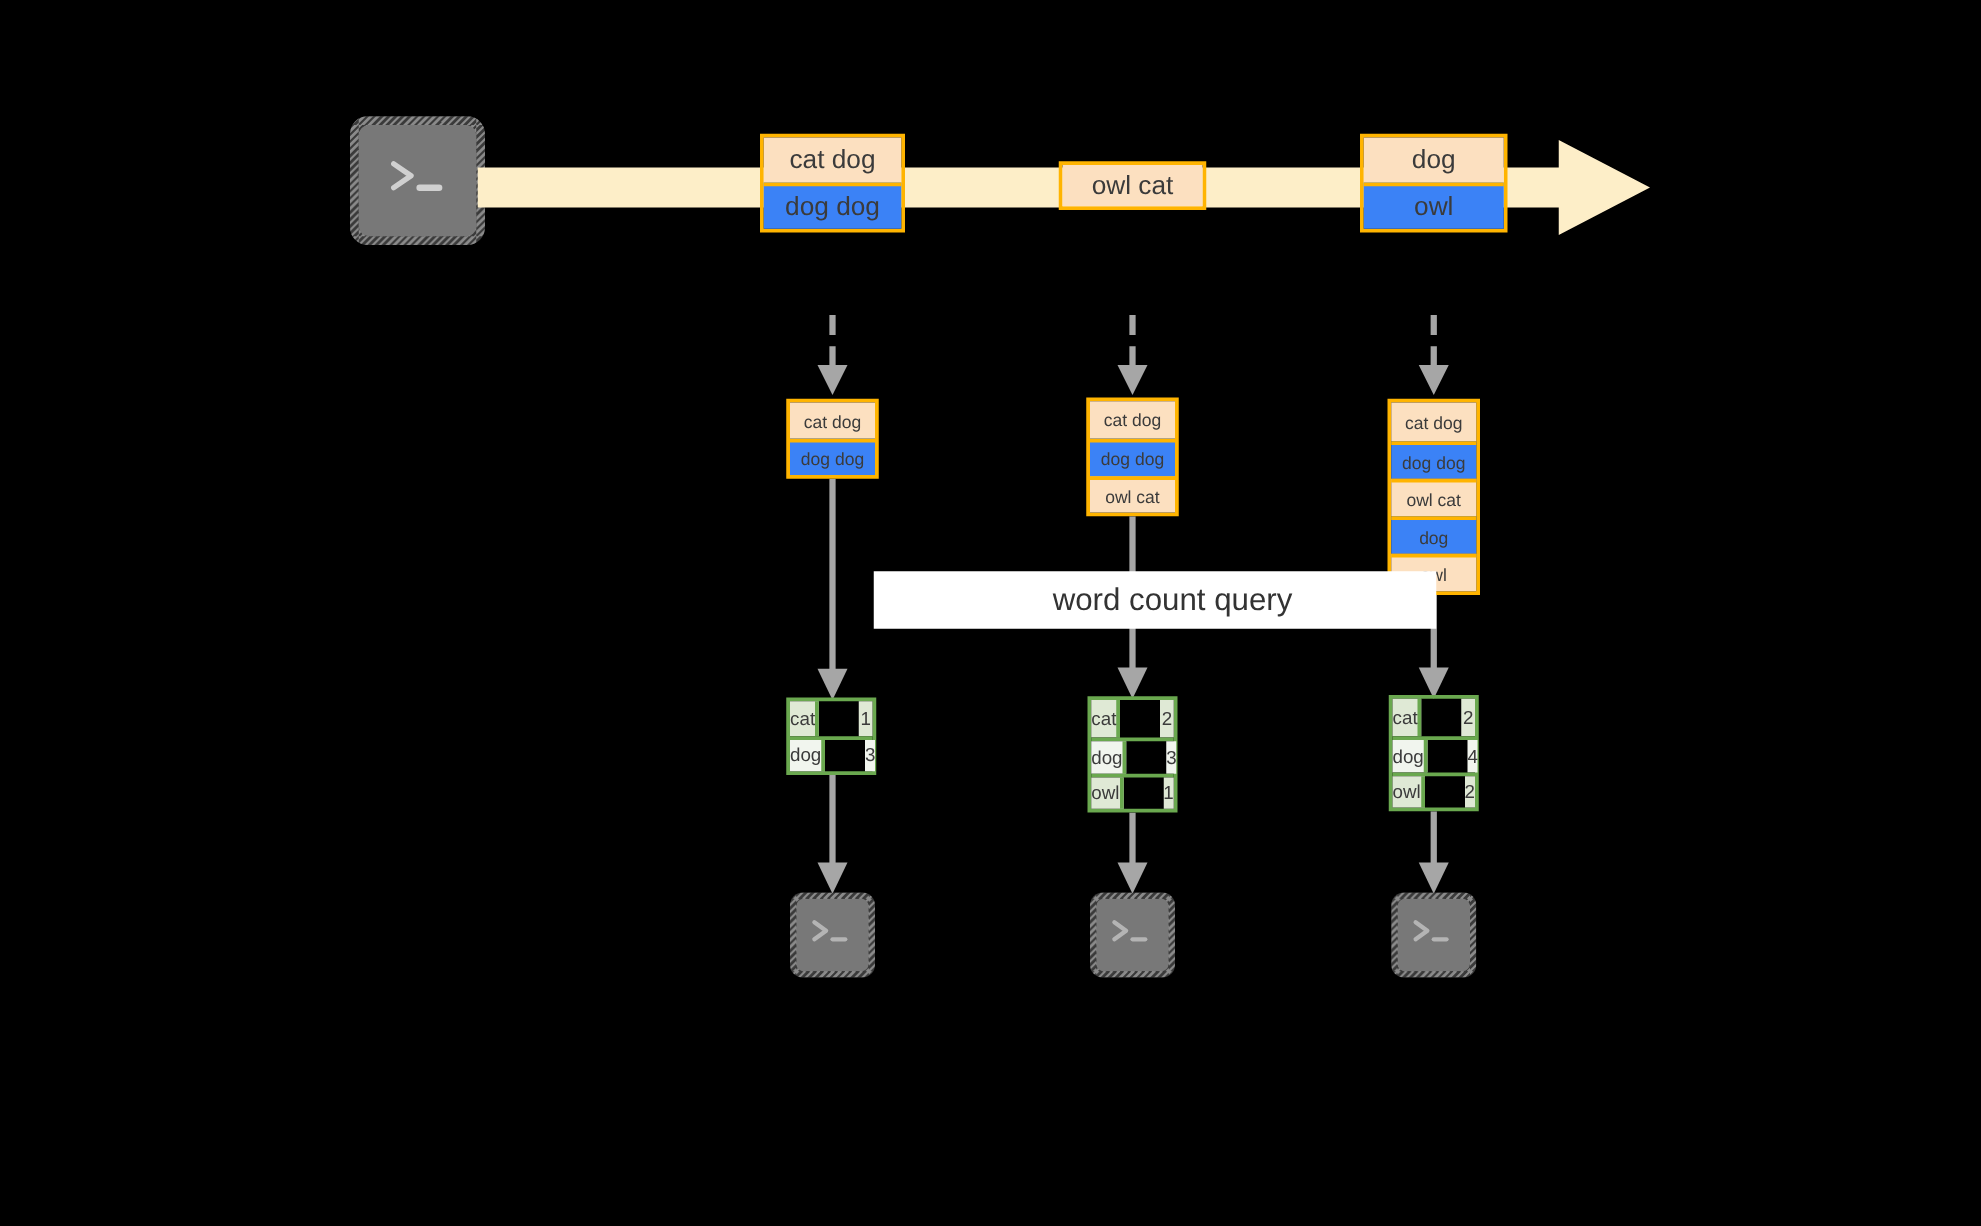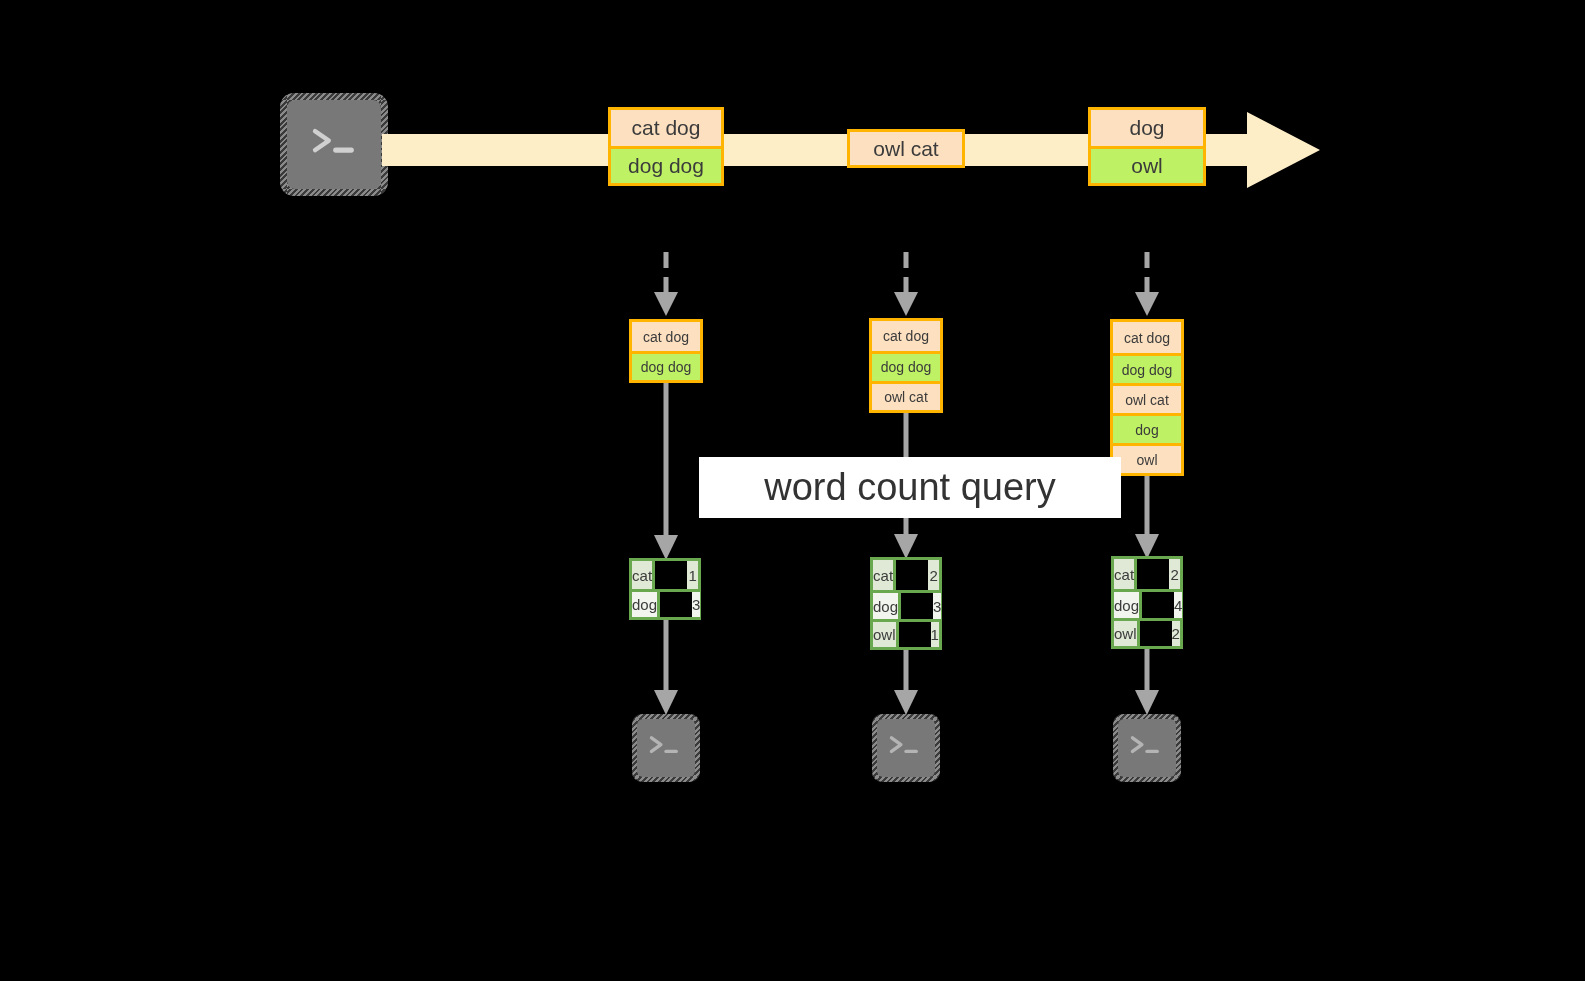--- a/index.html
+++ b/index.html
@@ -40,21 +40,21 @@
     display:flex;flex-direction:column;
   }
   .obox .row{
     box-sizing:border-box;
     display:flex;align-items:center;justify-content:center;
     color:#3b3b3b;
     white-space:nowrap;
   }
   .obox .row + .row{border-top:3px solid #ffb400;}
   .row.dark{background:#fce0c0;}
-  .row.light{background:#bef264;}
+  .row.light{background:#3b82f6;}
 
   
   .gbox{
     position:absolute;
     border:3px solid #6aa84f;
     box-sizing:border-box;
     display:flex;flex-direction:column;
   }
   .gbox .grow{
     display:flex;box-sizing:border-box;gap:32px;
@@ -150,21 +150,21 @@
   </svg>
   <svg class="conn" style="left:879px;top:413px;width:30px;height:147px;" viewBox="0 0 30 147">
     <line x1="15" y1="0" x2="15" y2="125" stroke="#a6a6a6" stroke-width="5"></line>
     <path d="M3 121 L15 146 L27 121 Z" fill="#a6a6a6"></path>
   </svg>
   <svg class="conn" style="left:1120px;top:476px;width:30px;height:84px;" viewBox="0 0 30 84">
     <line x1="15" y1="0" x2="15" y2="62" stroke="#a6a6a6" stroke-width="5"></line>
     <path d="M3 58 L15 83 L27 58 Z" fill="#a6a6a6"></path>
   </svg>
 
-  <div class="qband" style="left:687px;top:457px;width:422px;height:61px;font-size:38px;">
+  <div class="qband" style="left:687px;top:457px;width:422px;height:46px;font-size:25px;padding-left:28px;">
     <span>word count query</span>
   </div>
 
   <div class="gbox" style="left:617px;top:558px;width:72px;height:62px;font-size:15px;">
     <div class="grow dark" style="height:30px;">
       <div class="gc key" style="width:44px;">cat</div>
       <div class="gc val" style="width:22px;">1</div>
     </div>
     <div class="grow light" style="height:29px;">
       <div class="gc key" style="width:44px;">dog</div>

